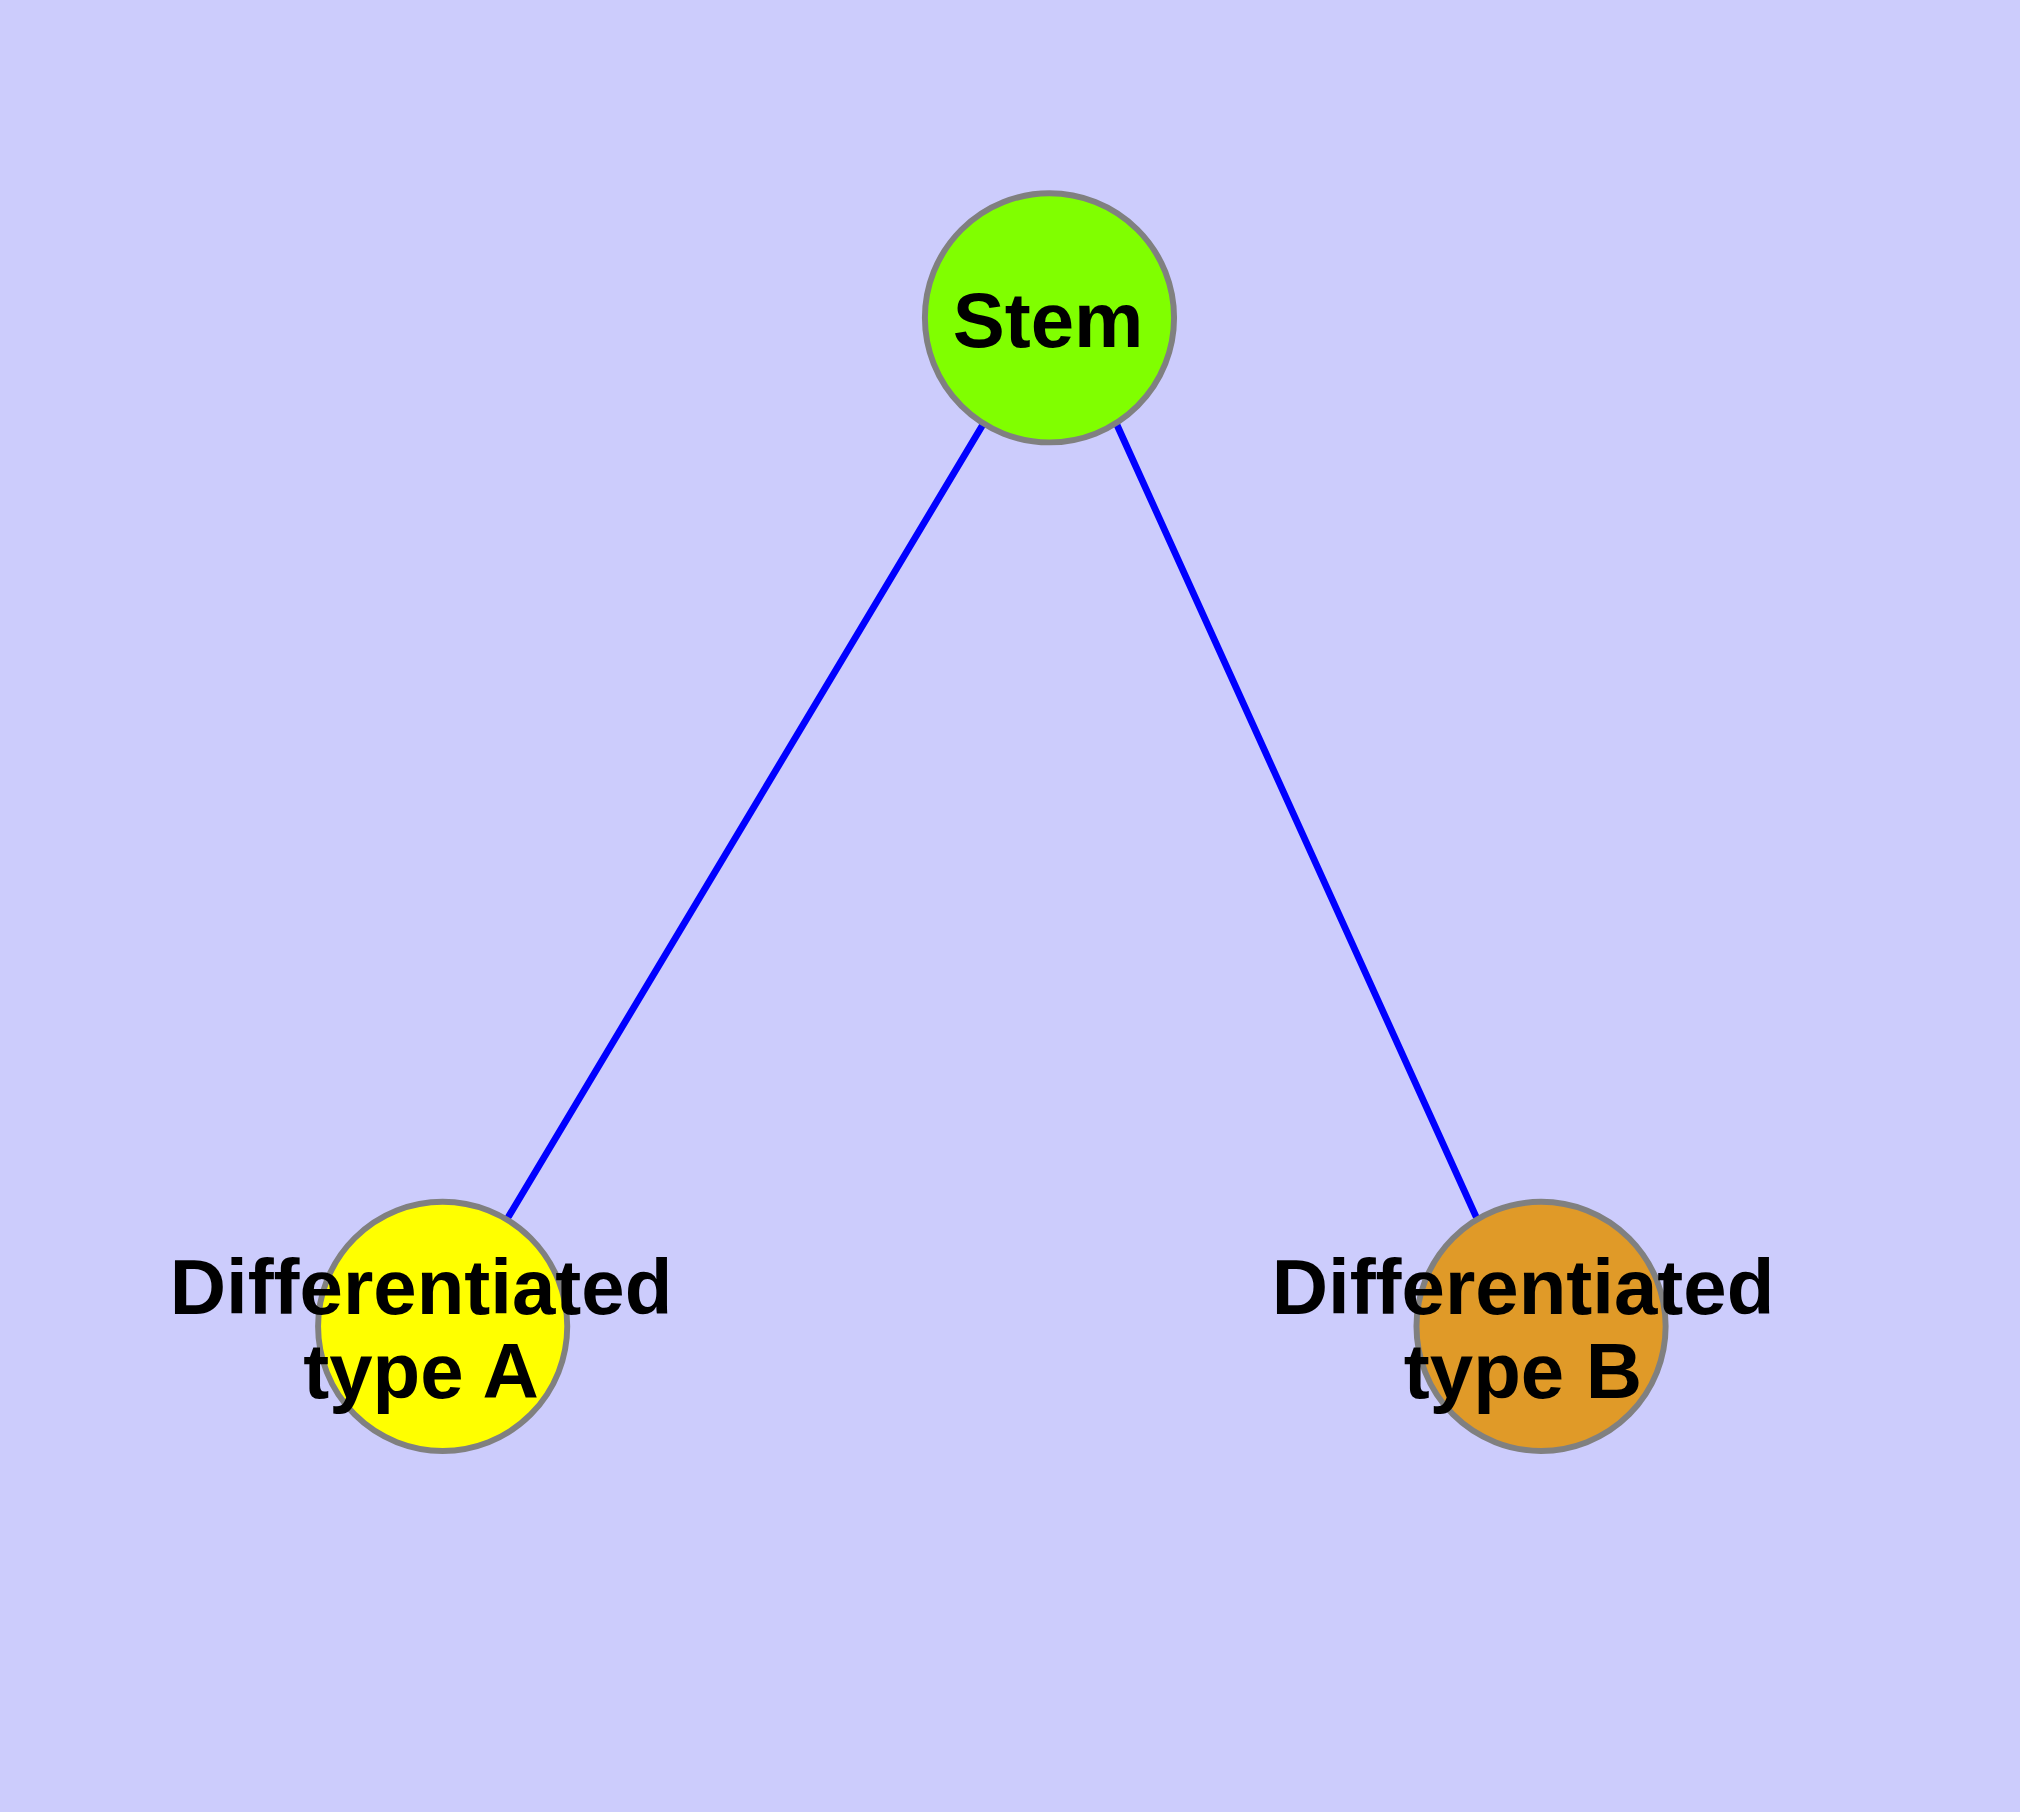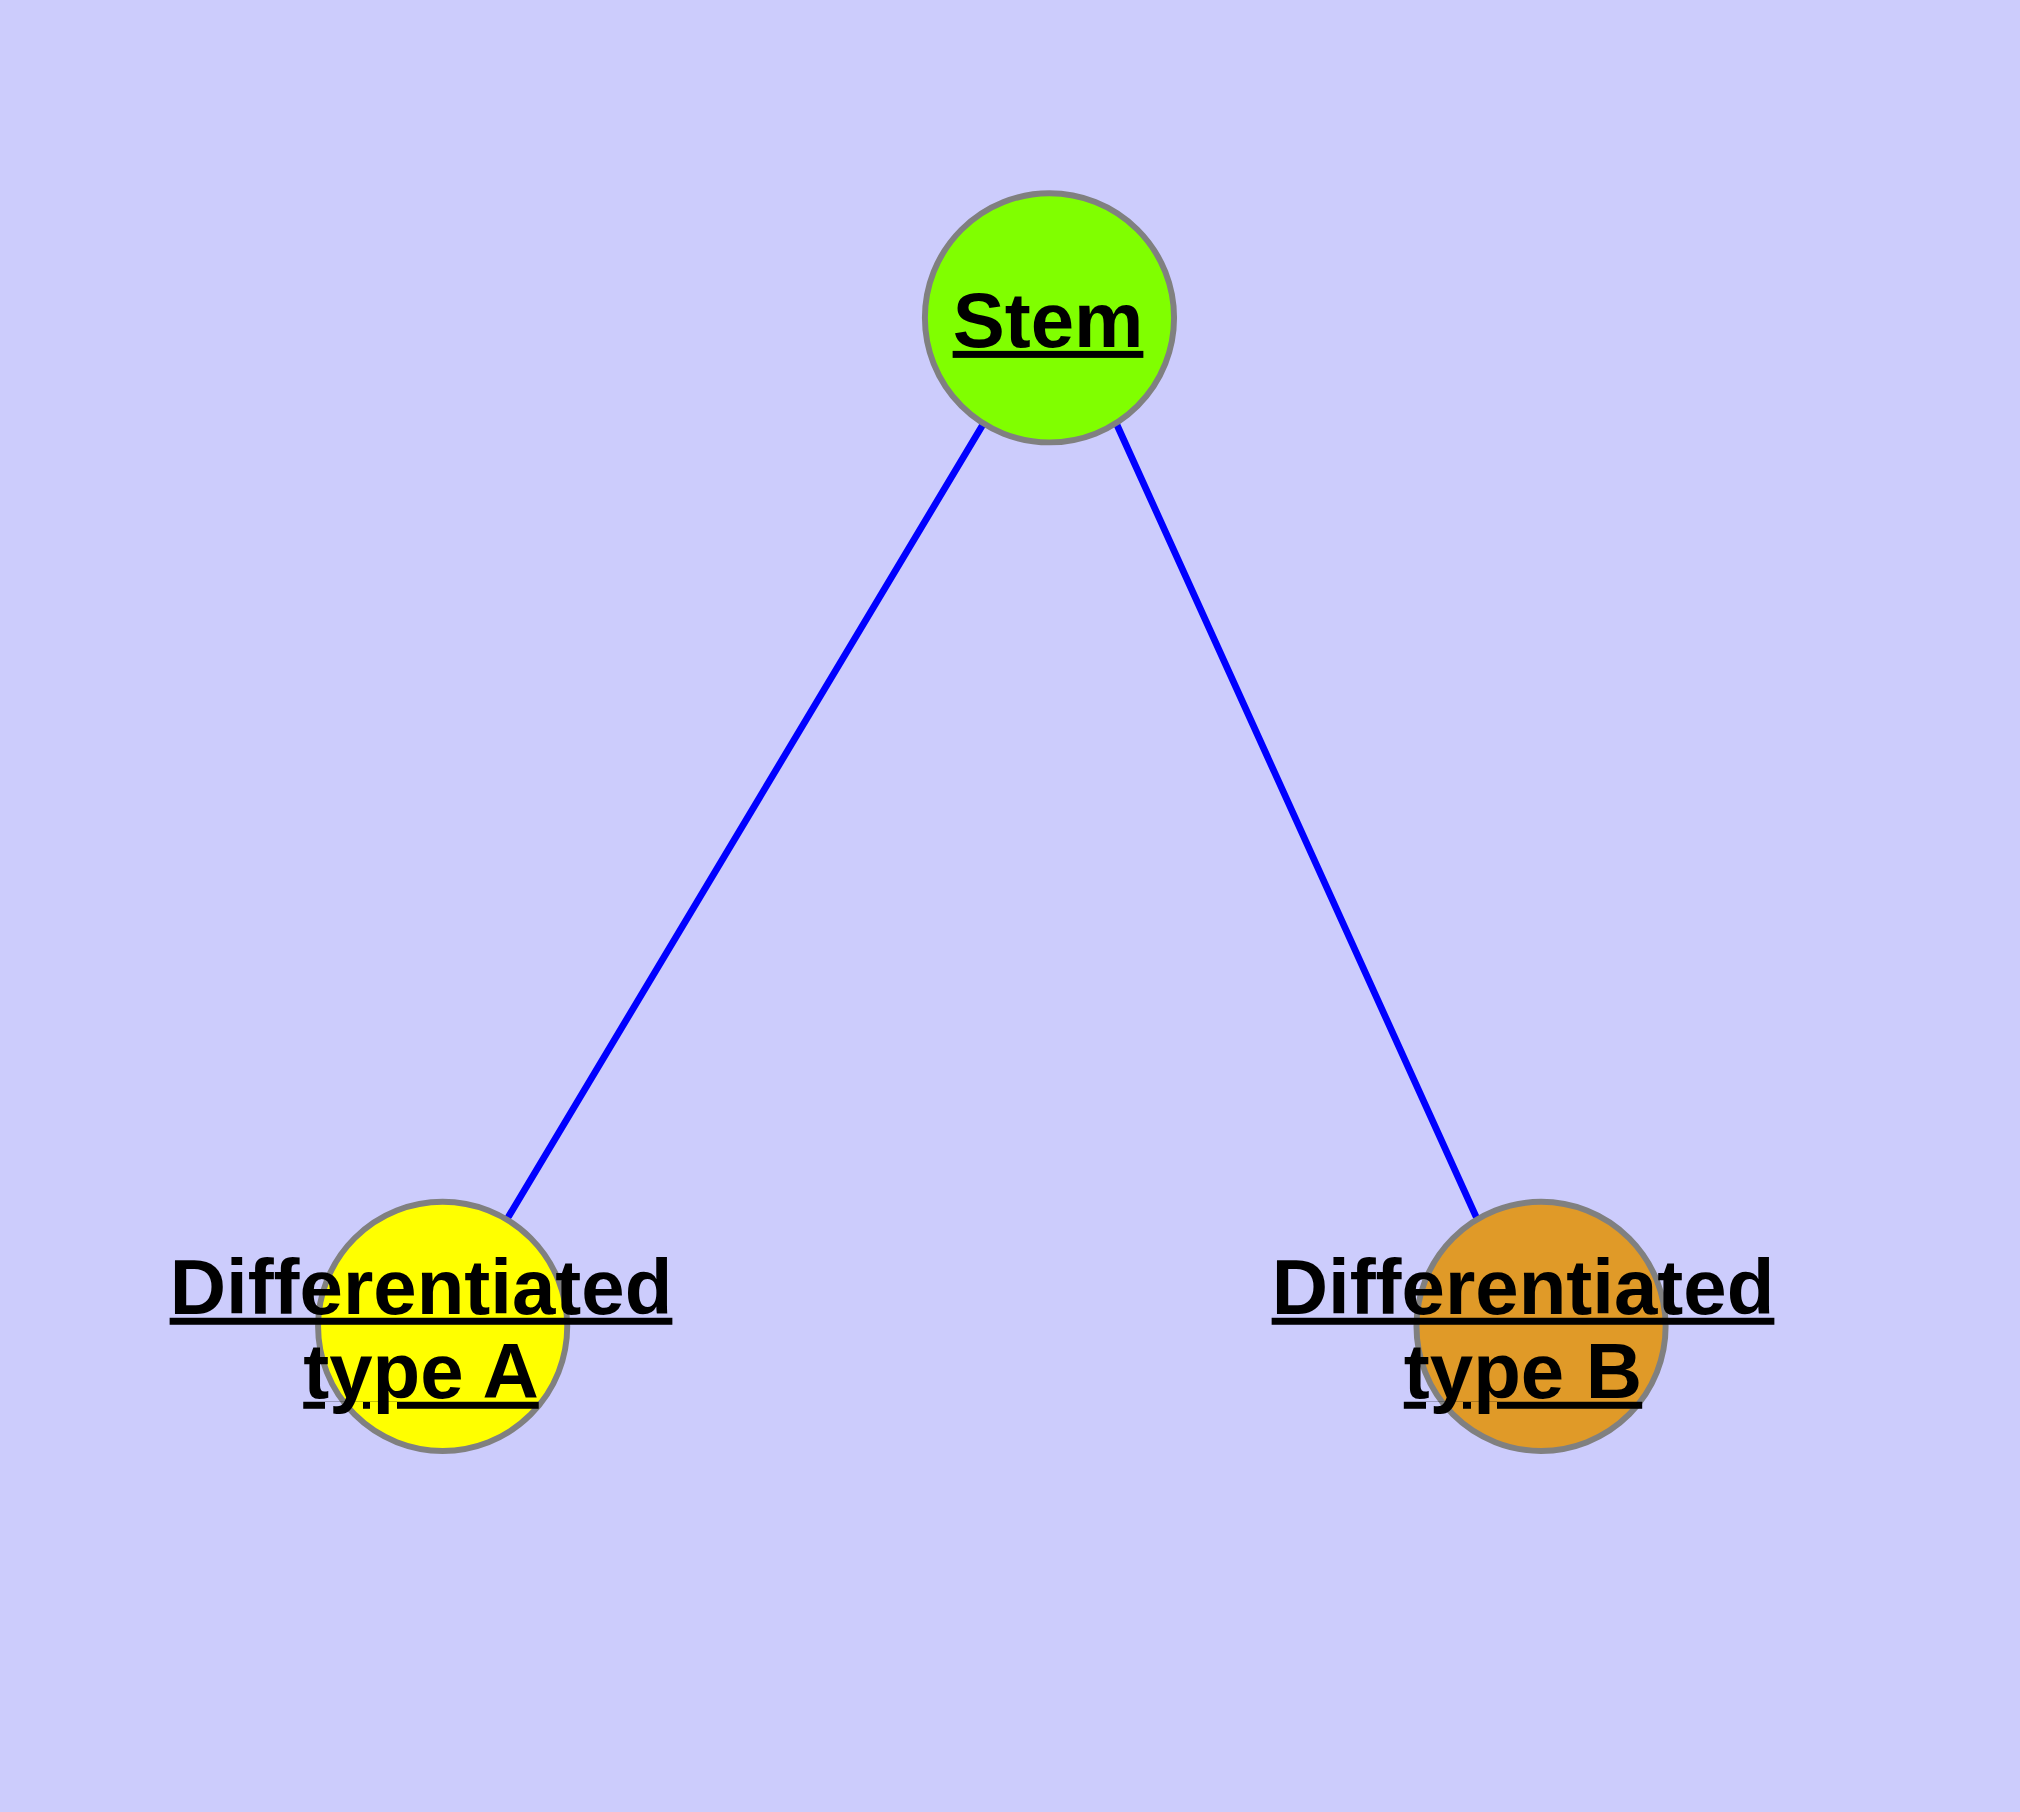--- a/index.html
+++ b/index.html
@@ -25,21 +25,20 @@
   .node-label {
     position: absolute;
     font-family: "Liberation Sans", sans-serif;
     font-weight: bold;
     color: #000000;
     text-align: center;
     line-height: 1.08;
     white-space: pre;
     pointer-events: none;
     transform: translate(-50%, -50%);
-    text-decoration: underline;
   }
   #label-stem {
     left: 1048px;
     top: 320px;
     font-size: 78px;
   }
   #label-diff-a {
     left: 421px;
     top: 1329px;
     font-size: 78px;

